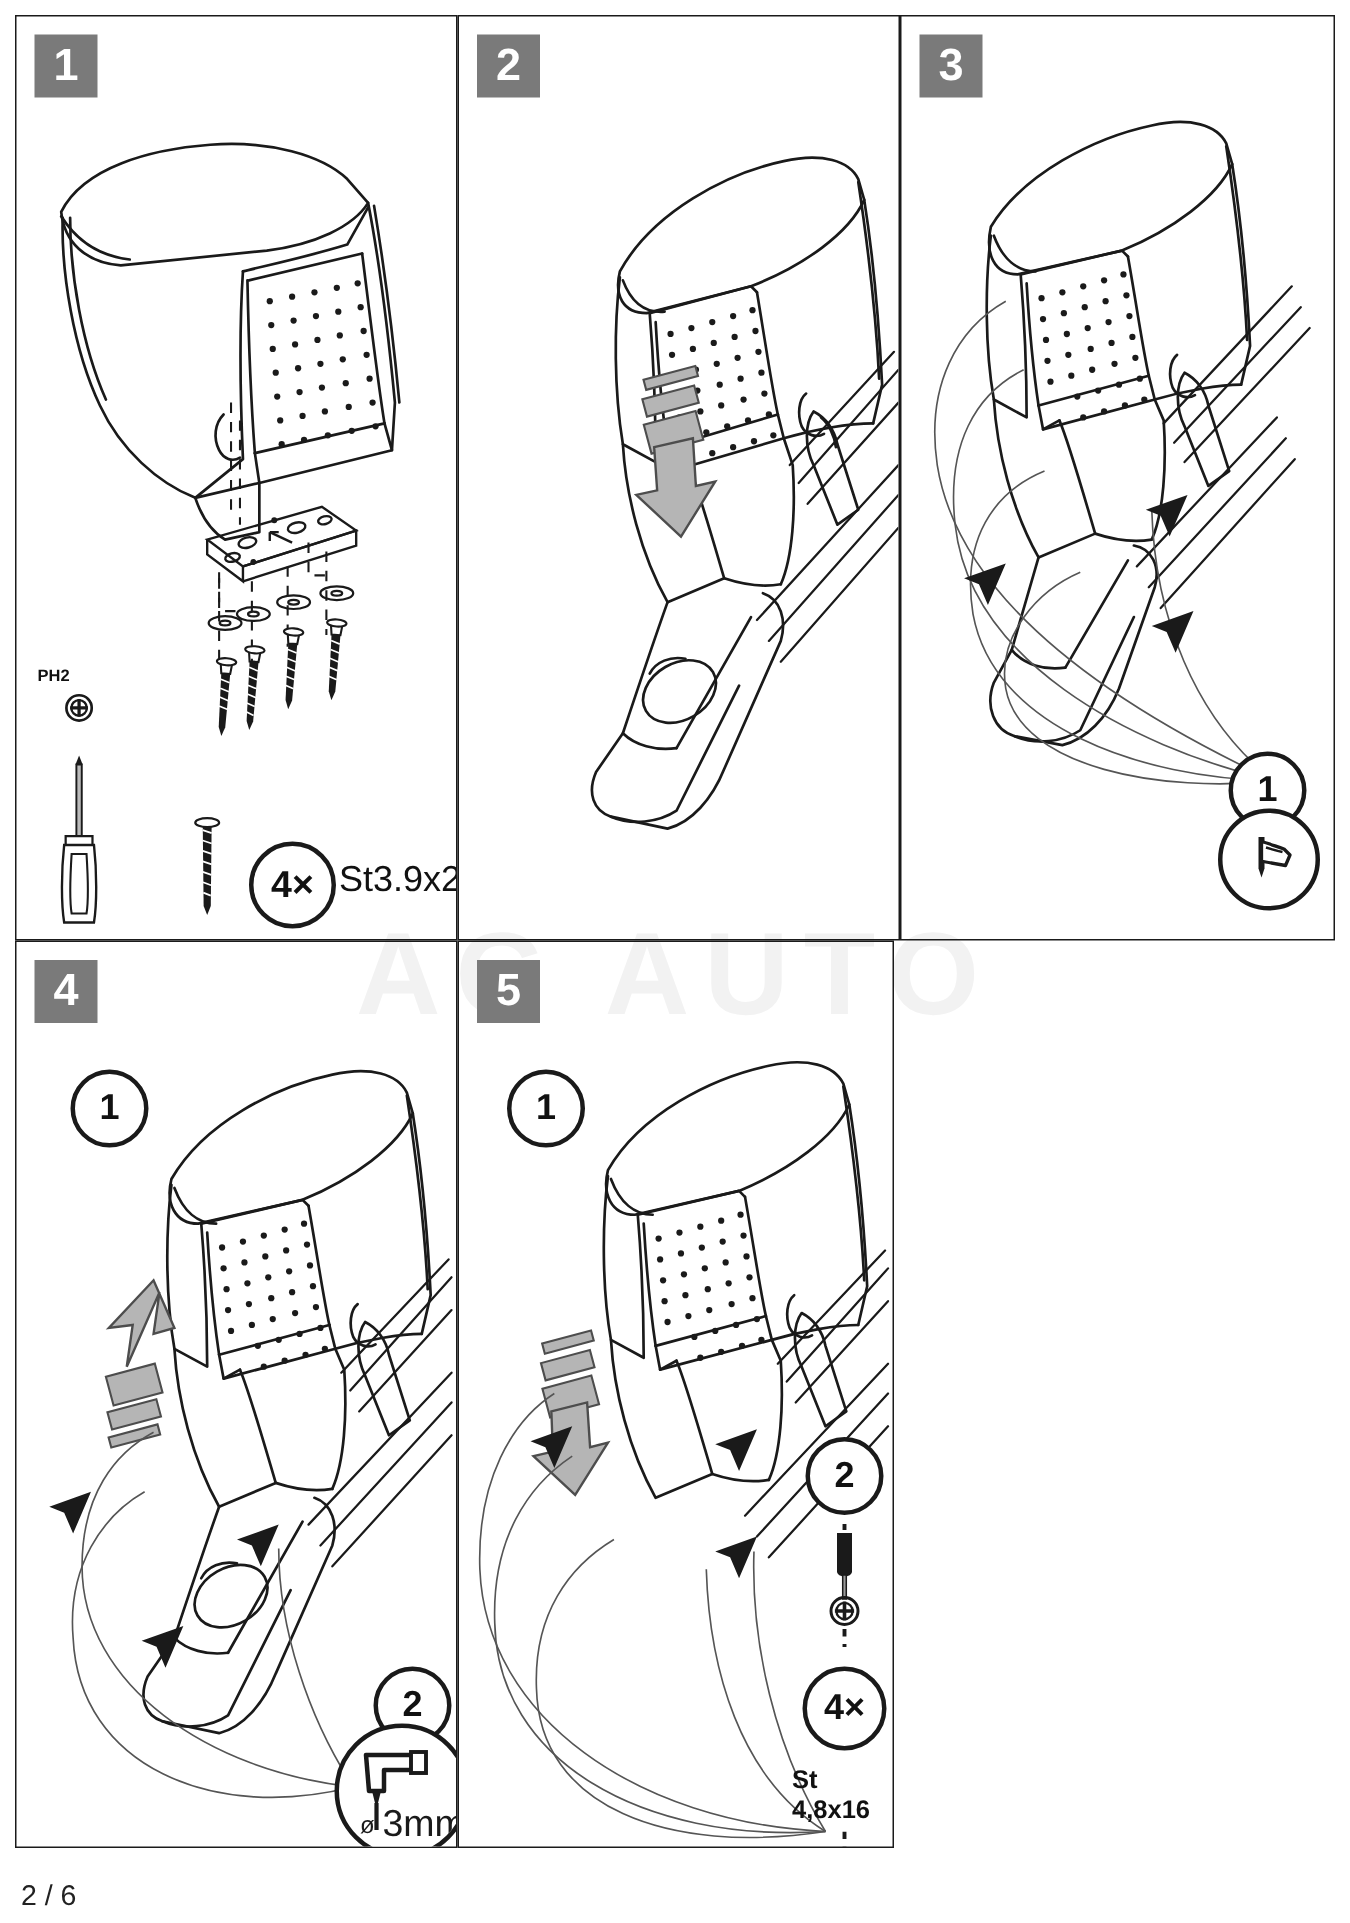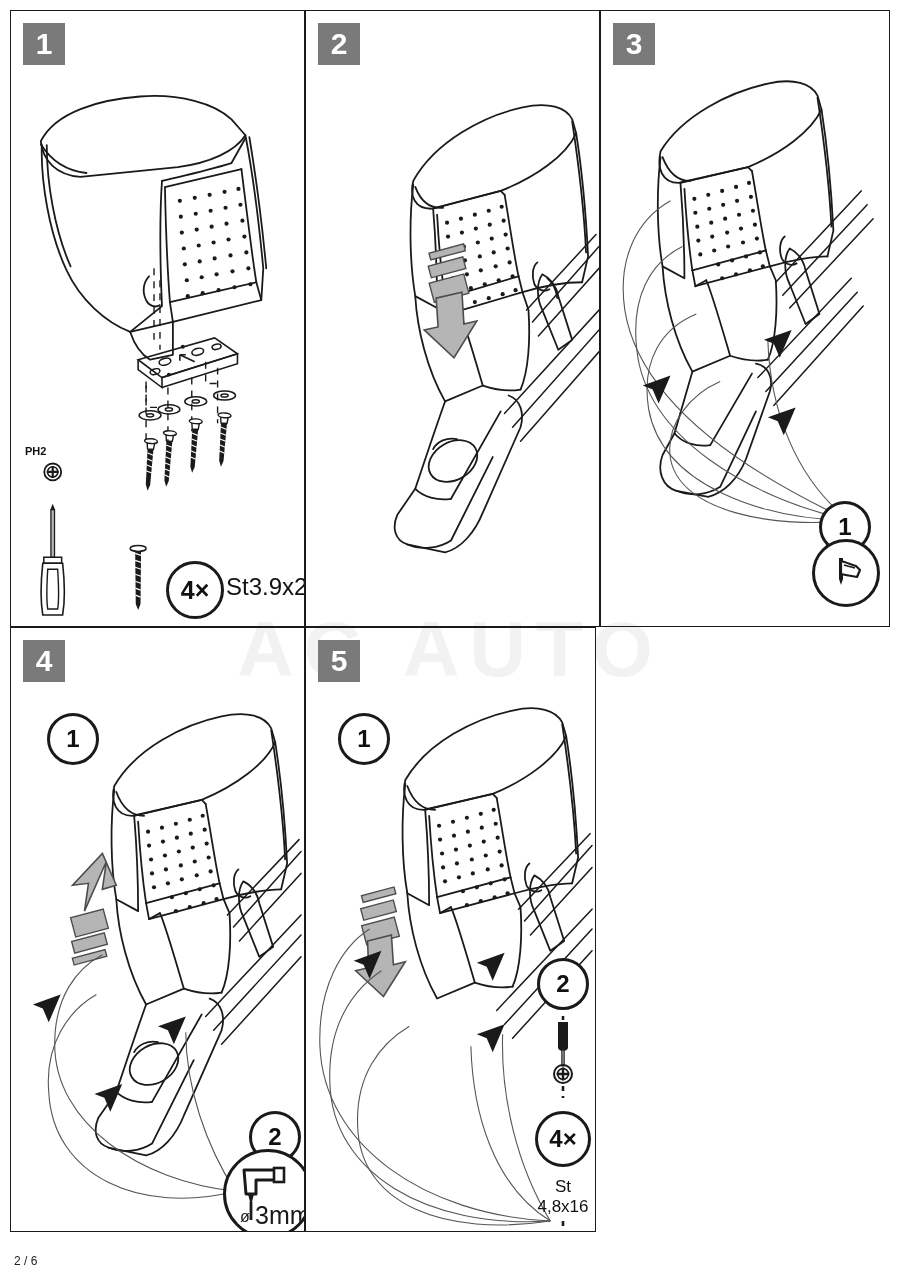--- a/index.html
+++ b/index.html
@@ -24,21 +24,21 @@
   .p5{left:305px; top:627px; width:291px; height:605px;}
   .p6{left:596px; top:627px; width:294px; height:605px;}
 
   .badge{position:absolute;left:12px;top:12px;width:42px;height:42px;
     background:#7a7a7a;color:#fff;font-size:30px;font-weight:bold;
     display:flex;align-items:center;justify-content:center;line-height:1;}
 
   .art{position:absolute;left:0;top:0;width:100%;height:100%;}
 
   
-  #footer{position:absolute;left:14px;top:1254px;font-size:12px;color:#222;z-index:2;}
+  #footer{position:absolute;left:14px;top:1254px;font-size:19px;color:#222;z-index:2;}
 </style>
 </head>
 <body>
 
 <div id="watermark">AG AUTO</div>
 
 <div id="sheet">
 
   <div class="panel p1">
     <svg class="art" viewBox="0 0 295 617">
@@ -664,21 +664,21 @@
           <circle r="5.4" fill="none" stroke="#1a1a1a" stroke-width="1.6"></circle>
           <path d="M0 -6.4 L0 6.4 M-6.4 0 L6.4 0" stroke="#1a1a1a" stroke-width="2.4"></path>
         </g>
         <path d="M35 70 L35 82" stroke="#1a1a1a" stroke-width="2.6" stroke-dasharray="5 5"></path>
       </svg>
 
       <div style="width:50px;height:50px;border:3.2px solid #1a1a1a;border-radius:50%;background:#fff;
                   display:flex;align-items:center;justify-content:center;font-size:24px;font-weight:bold;
                   margin:0 auto;">4×</div>
 
-      <div style="text-align:center;font-size:17px;margin-top:10px;">St 4,8x16</div>
+      <div style="font-size:17px;margin-top:10px;font-weight:bold;">St 4,8x16</div>
 
       <svg width="70" height="110" viewBox="0 0 70 110" style="display:block;margin:4px auto 0;">
         <path d="M35 0 L35 12" stroke="#1a1a1a" stroke-width="2.6" stroke-dasharray="5 5"></path>
 
         <path d="M20 18 C20 12 50 12 50 18 C50 24 44 26 35 26 C26 26 20 24 20 18 Z" fill="#fff" stroke="#1a1a1a" stroke-width="2.2"></path>
         <path d="M29 15 L41 21 M41 15 L29 21" stroke="#1a1a1a" stroke-width="2"></path>
 
         <path d="M30 26 L40 26 L38 86 L35 94 L32 86 Z" fill="#1a1a1a"></path>
         <g stroke="#fff" stroke-width="1.3">
           <path d="M30 32 L40 35"></path>

